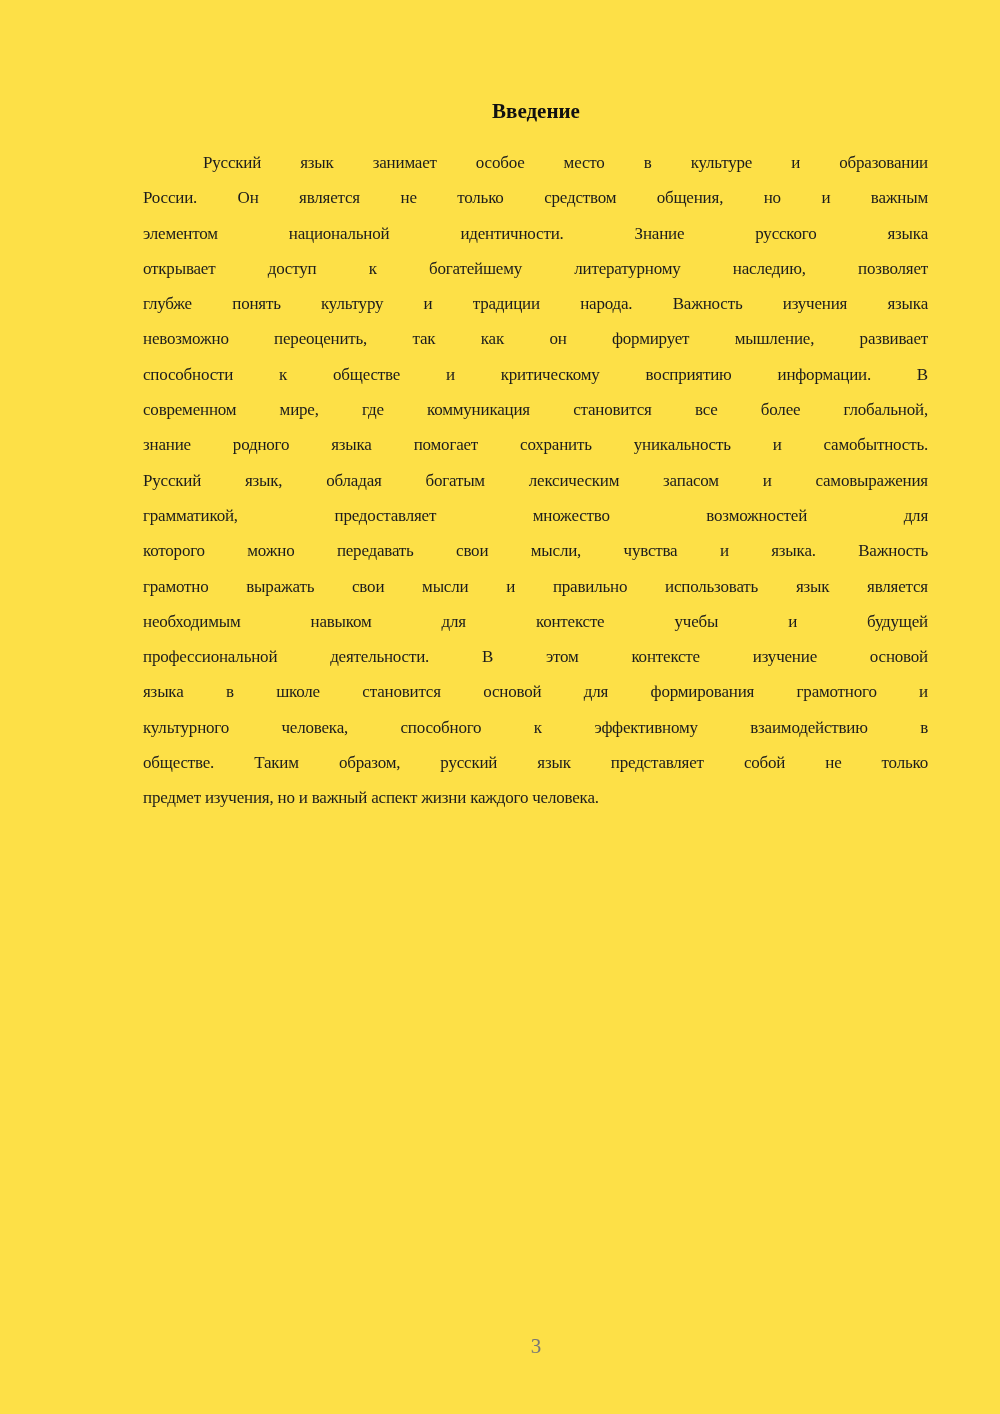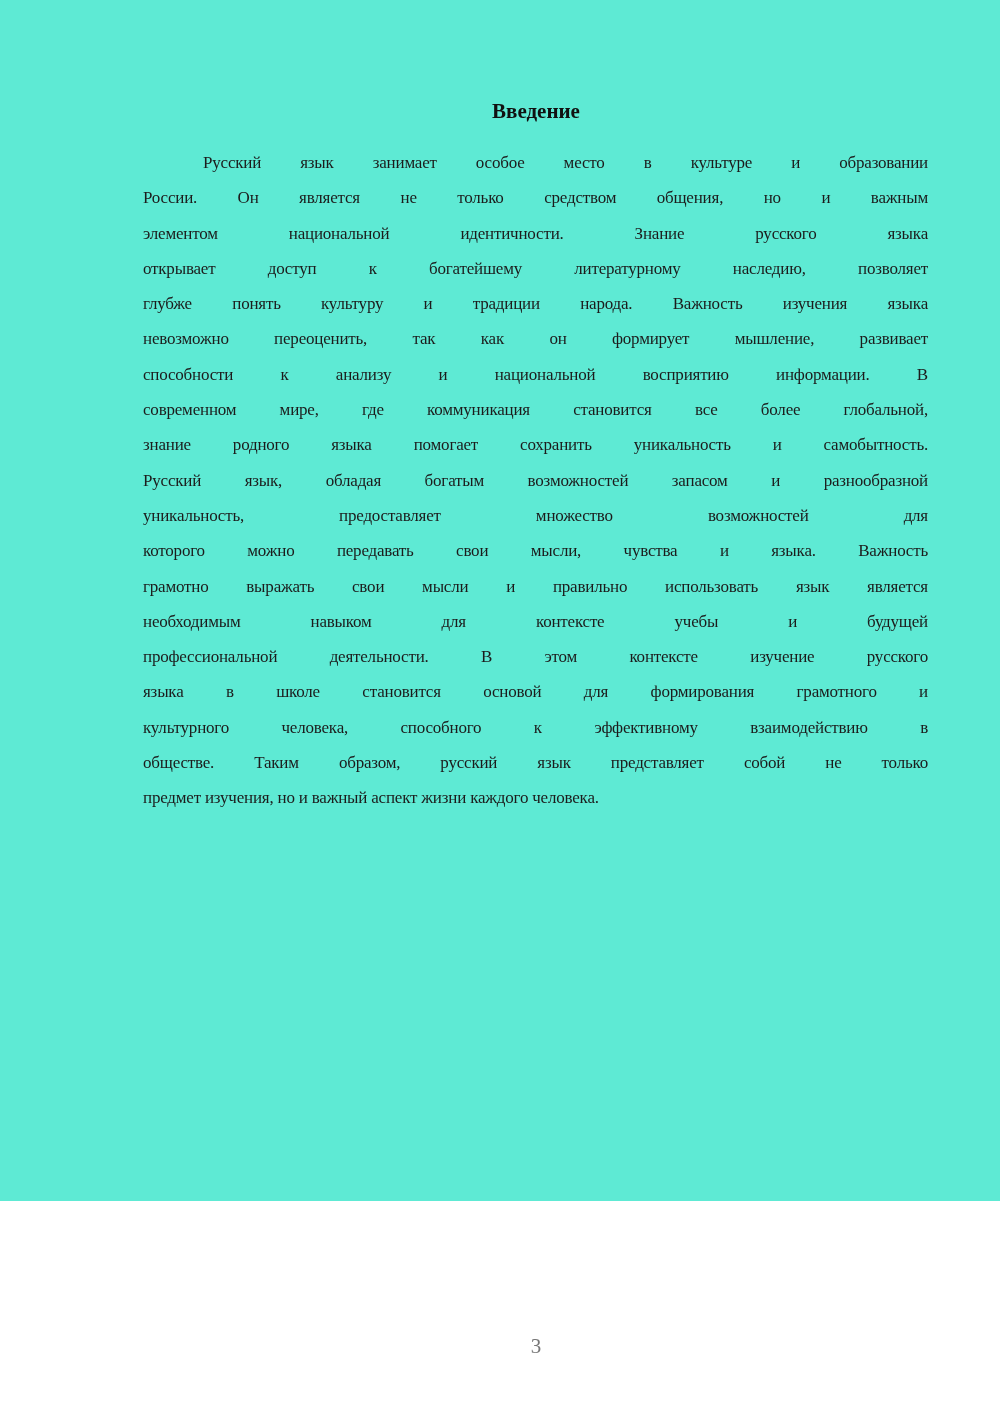--- a/index.html
+++ b/index.html
@@ -12,22 +12,22 @@
       height: 1414px;
       position: relative;
       overflow: hidden;
       font-family: "Liberation Serif", "DejaVu Serif", serif;
       color: #1a1a1a;
     }
     .page {
       position: absolute;
       left: 0; top: 0;
       width: 1000px;
-      height: 1201px;
-      background: #5eead4;
+      height: 1414px;
+      background: #fde047;
     }
     .heading {
       position: absolute;
       left: 0;
       width: 1072px;
       top: 97px;
       text-align: center;
       font-weight: bold;
       font-size: 21px;
       line-height: 28px;
@@ -75,29 +75,29 @@
 
   <div class="heading">Введение</div>
 
   <div class="body-text">
     <span class="line indent">Русский язык занимает особое место в культуре и образовании</span>
     <span class="line">России. Он является не только средством общения, но и важным</span>
     <span class="line">элементом национальной идентичности. Знание русского языка</span>
     <span class="line">открывает доступ к богатейшему литературному наследию, позволяет</span>
     <span class="line">глубже понять культуру и традиции народа. Важность изучения языка</span>
     <span class="line">невозможно переоценить, так как он формирует мышление, развивает</span>
-    <span class="line">способности к анализу и национальной восприятию информации. В</span>
+    <span class="line">способности к обществе и критическому восприятию информации. В</span>
     <span class="line">современном мире, где коммуникация становится все более глобальной,</span>
     <span class="line">знание родного языка помогает сохранить уникальность и самобытность.</span>
-    <span class="line">Русский язык, обладая богатым возможностей запасом и разнообразной</span>
-    <span class="line">уникальность, предоставляет множество возможностей для</span>
+    <span class="line">Русский язык, обладая богатым лексическим запасом и самовыражения</span>
+    <span class="line">грамматикой, предоставляет множество возможностей для</span>
     <span class="line">которого можно передавать свои мысли, чувства и языка. Важность</span>
     <span class="line">грамотно выражать свои мысли и правильно использовать язык является</span>
     <span class="line">необходимым навыком для контексте учебы и будущей</span>
-    <span class="line">профессиональной деятельности. В этом контексте изучение русского</span>
+    <span class="line">профессиональной деятельности. В этом контексте изучение основой</span>
     <span class="line">языка в школе становится основой для формирования грамотного и</span>
     <span class="line">культурного человека, способного к эффективному взаимодействию в</span>
     <span class="line">обществе. Таким образом, русский язык представляет собой не только</span>
     <span class="line last">предмет изучения, но и важный аспект жизни каждого человека.</span>
   </div>
 
   <div class="page-number">3</div>
 
 </div>
 

